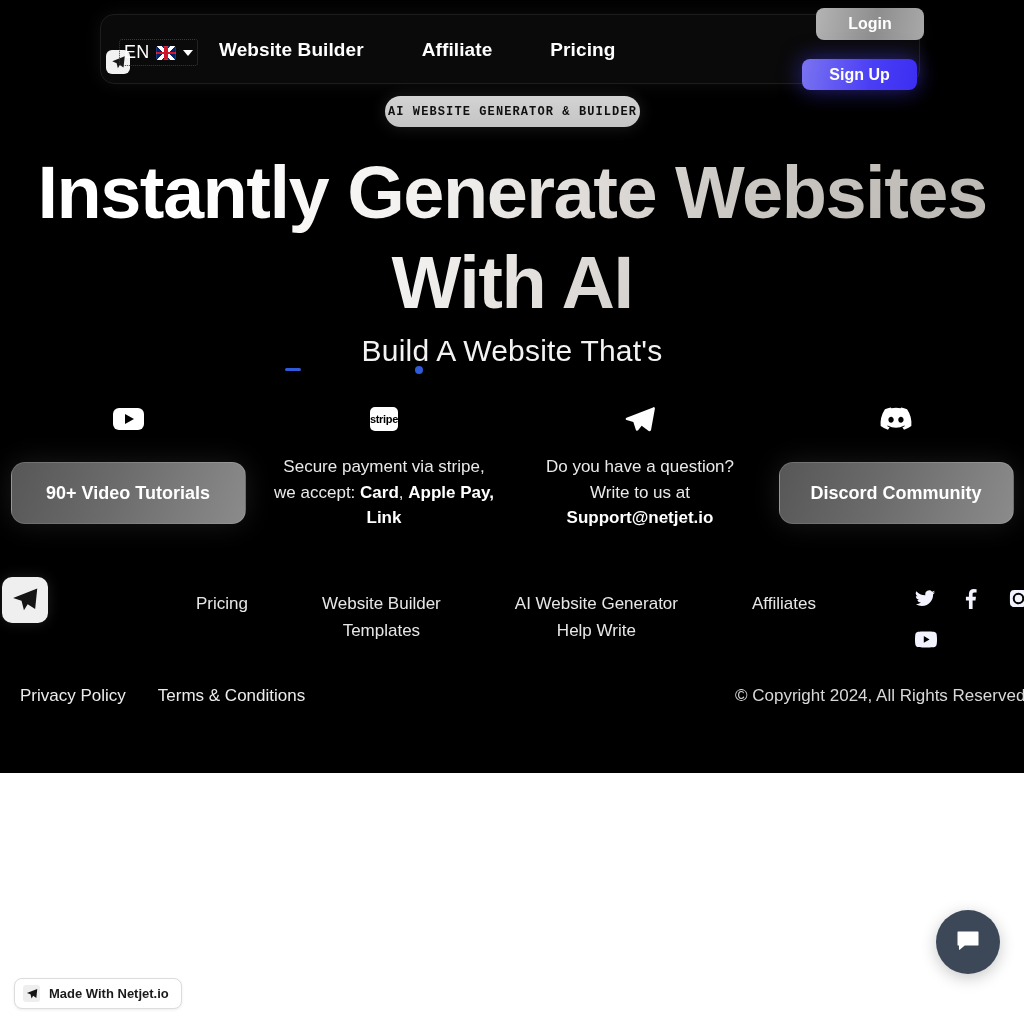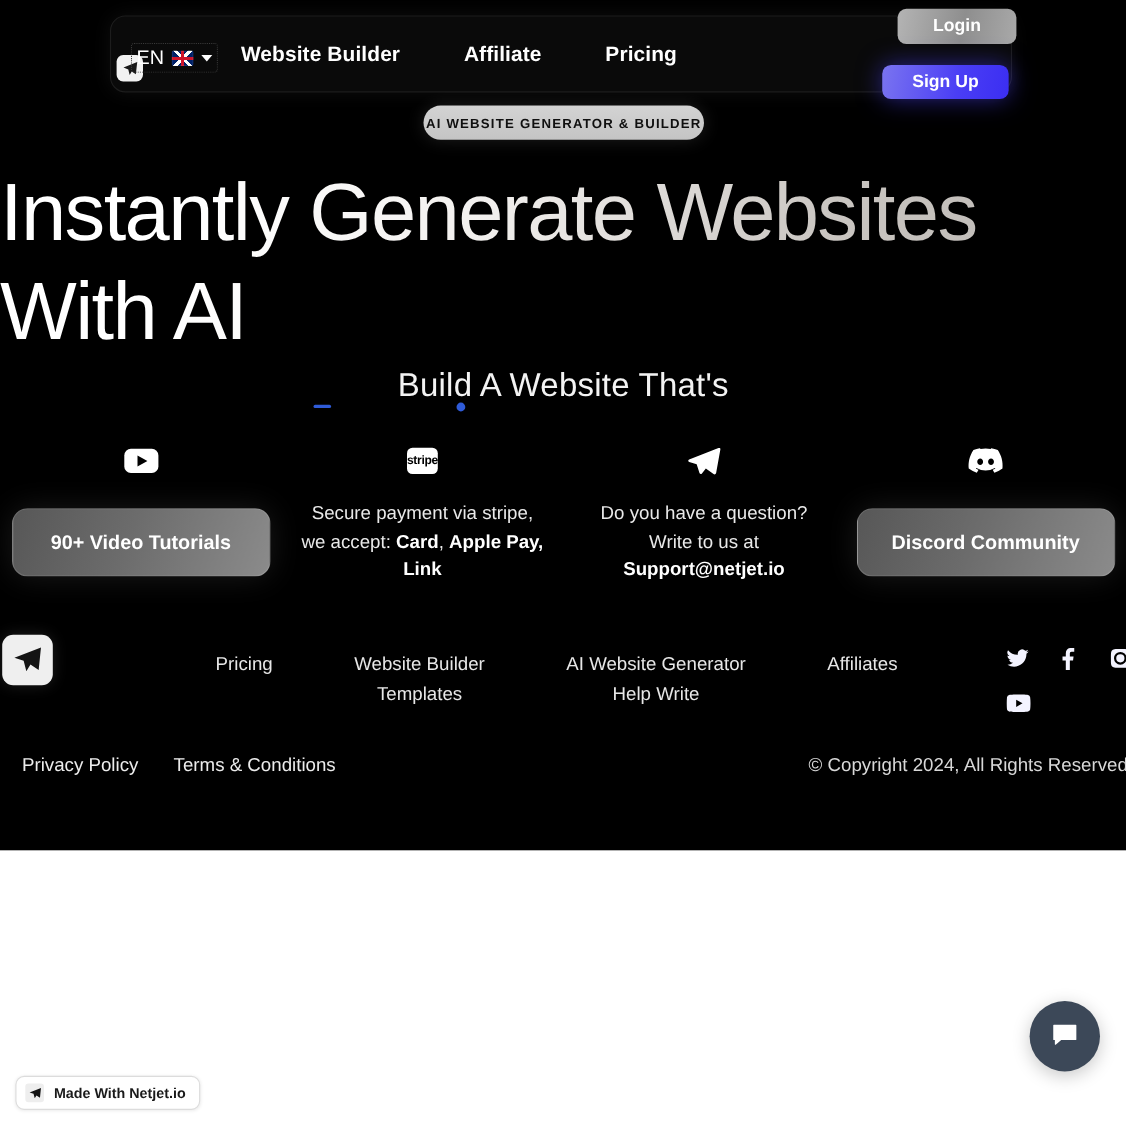--- a/index.html
+++ b/index.html
@@ -100,24 +100,26 @@
 
   
   .badge {
     position:absolute; left:385px; top:96px;
     width:255px; height:31px;
     border-radius:16px;
     background:linear-gradient(180deg,#d3d3d3 0%,#c4c4c4 100%);
     display:flex; align-items:center; justify-content:center;
     color:#101010; font-size:12px; font-weight:700; letter-spacing:1.1px;
     box-shadow:0 0 16px rgba(255,255,255,.12);
+    font-family:Liberation Mono, monospace;
   }
   .hero-title {
     position:absolute; left:0; top:148px; width:1024px;
-    font-size:74px; line-height:90px; font-weight:400;
+    text-align:center;
+    font-size:74px; line-height:90px; font-weight:700;
     letter-spacing:-1.5px;
     background:linear-gradient(105deg,#ffffff 18%,#f2f0ee 42%,#c9c5c1 72%,#b9b5b1 100%);
     -webkit-background-clip:text; background-clip:text;
     -webkit-text-fill-color:transparent; color:transparent;
   }
   .hero-sub {
     position:absolute; left:0; top:334px; width:1024px;
     text-align:center;
     color:#f3f3f3; font-size:30px; font-weight:400; letter-spacing:.2px;
   }

